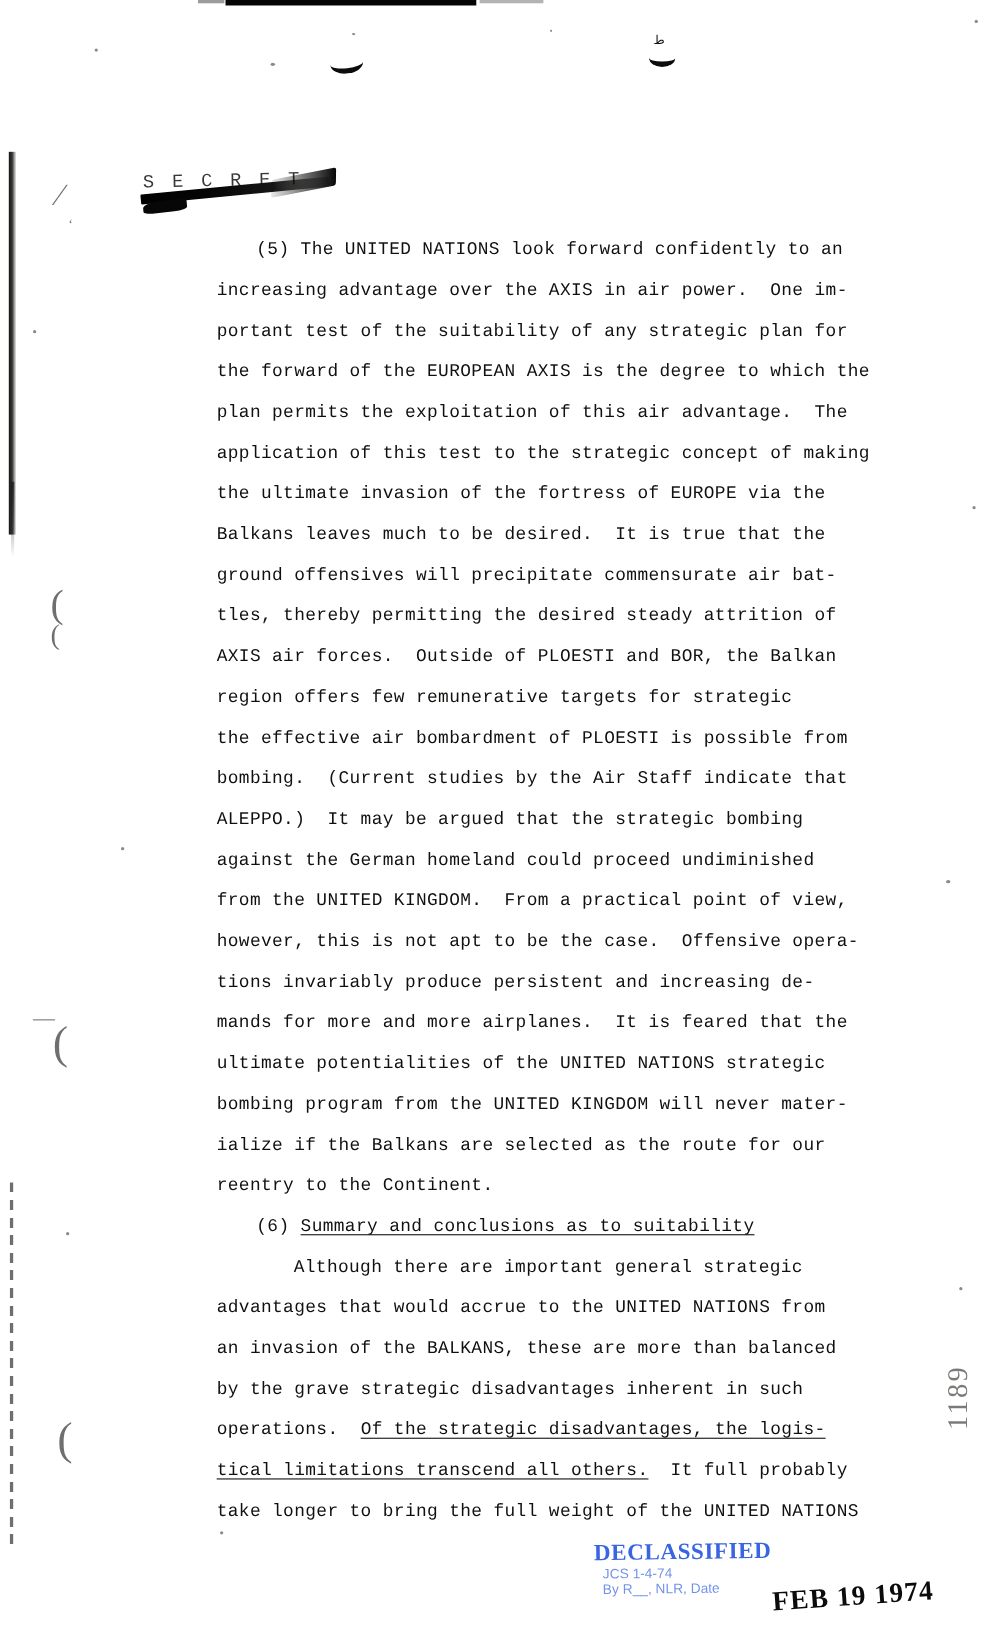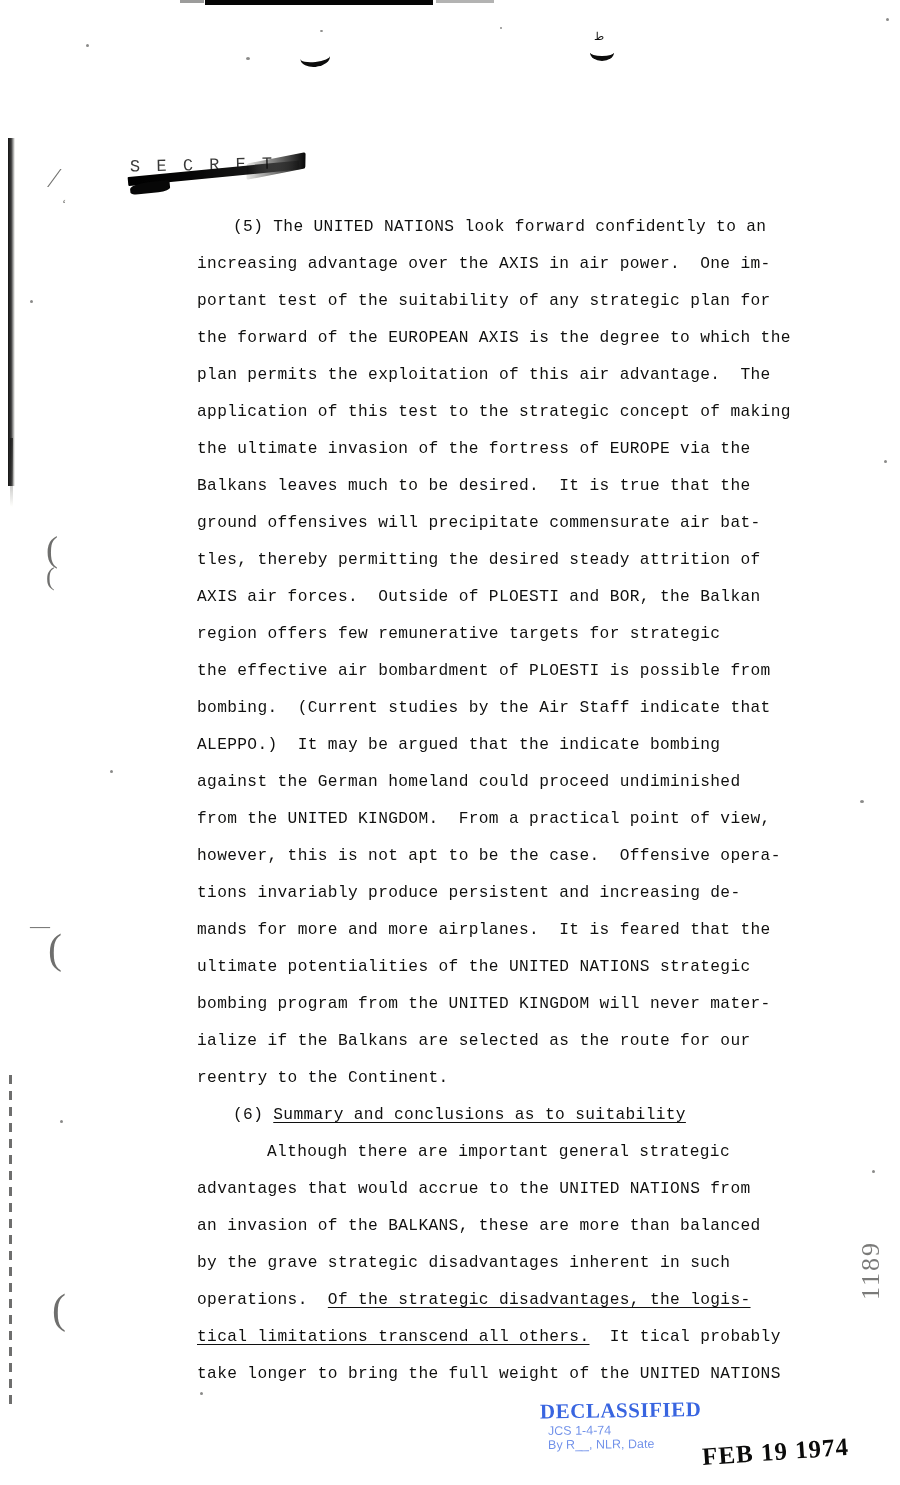--- a/index.html
+++ b/index.html
@@ -245,37 +245,37 @@
       <div class="line"><span>plan permits the exploitation of this air advantage.  The</span></div>
       <div class="line"><span>application of this test to the strategic concept of making</span></div>
       <div class="line"><span>the ultimate invasion of the fortress of EUROPE via the</span></div>
       <div class="line"><span>Balkans leaves much to be desired.  It is true that the</span></div>
       <div class="line"><span>ground offensives will precipitate commensurate air bat-</span></div>
       <div class="line"><span>tles, thereby permitting the desired steady attrition of</span></div>
       <div class="line"><span>AXIS air forces.  Outside of PLOESTI and BOR, the Balkan</span></div>
       <div class="line"><span>region offers few remunerative targets for strategic</span></div>
       <div class="line"><span>the effective air bombardment of PLOESTI is possible from</span></div>
       <div class="line"><span>bombing.  (Current studies by the Air Staff indicate that</span></div>
-      <div class="line"><span>ALEPPO.)  It may be argued that the indicate bombing</span></div>
+      <div class="line"><span>ALEPPO.)  It may be argued that the strategic bombing</span></div>
       <div class="line"><span>against the German homeland could proceed undiminished</span></div>
       <div class="line"><span>from the UNITED KINGDOM.  From a practical point of view,</span></div>
       <div class="line"><span>however, this is not apt to be the case.  Offensive opera-</span></div>
       <div class="line"><span>tions invariably produce persistent and increasing de-</span></div>
       <div class="line"><span>mands for more and more airplanes.  It is feared that the</span></div>
       <div class="line"><span>ultimate potentialities of the UNITED NATIONS strategic</span></div>
       <div class="line"><span>bombing program from the UNITED KINGDOM will never mater-</span></div>
       <div class="line"><span>ialize if the Balkans are selected as the route for our</span></div>
       <div class="line"><span>reentry to the Continent.</span></div>
       <div class="line ind-par"><span>(6) </span><span class="u">Summary and conclusions as to suitability</span></div>
       <div class="line ind-par2"><span>Although there are important general strategic</span></div>
       <div class="line"><span>advantages that would accrue to the UNITED NATIONS from</span></div>
       <div class="line"><span>an invasion of the BALKANS, these are more than balanced</span></div>
       <div class="line"><span>by the grave strategic disadvantages inherent in such</span></div>
       <div class="line"><span>operations.  </span><span class="u">Of the strategic disadvantages, the logis-</span></div>
-      <div class="line"><span class="u">tical limitations transcend all others.</span><span>  It tical probably</span></div>
+      <div class="line"><span class="u">tical limitations transcend all others.</span><span>  It full probably</span></div>
       <div class="line"><span>take longer to bring the full weight of the UNITED NATIONS</span></div>
     </div>
 
   <div id="page-number">- 36 -</div>
 
   <div id="declass-stamp">
     <div class="d-title">DECLASSIFIED</div>
     <div class="d-line">JCS         1-4-74</div>
     <div class="d-line">By R__, NLR, Date</div>
   </div>

